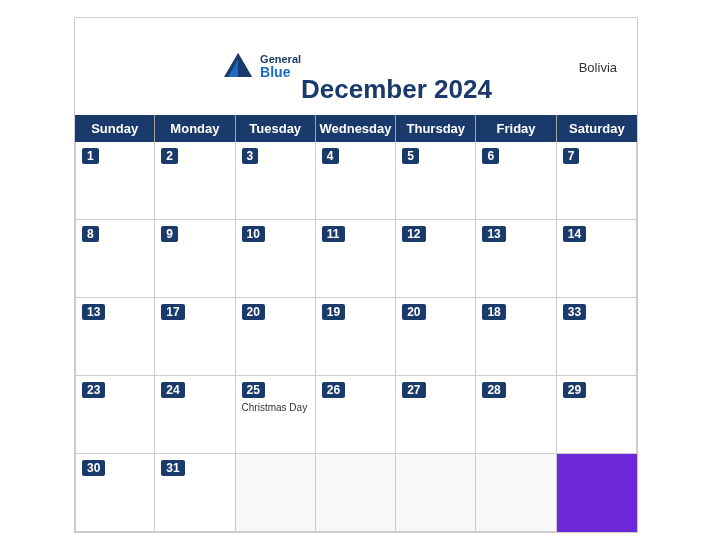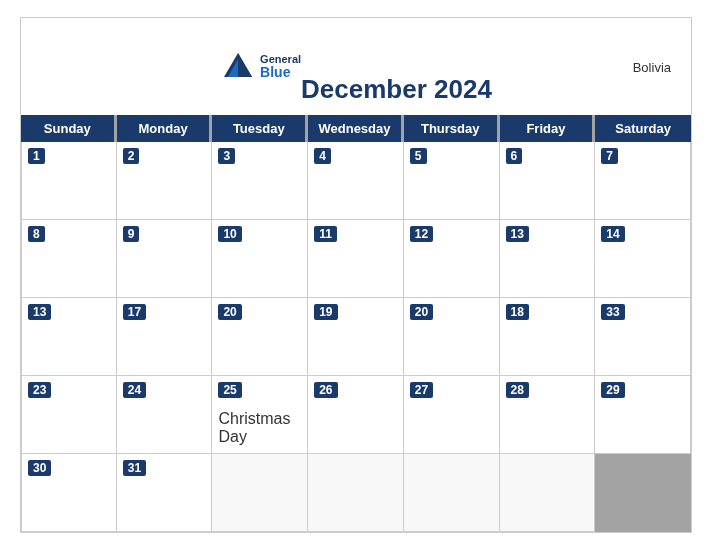--- a/index.html
+++ b/index.html
@@ -6,23 +6,23 @@
     body {
       font-family: Arial, sans-serif;
       background: #fff;
       width: 712px;
       height: 550px;
       display: flex;
       align-items: center;
       justify-content: center;
     }
     .calendar-container {
-      width: 672px;
+      width: 564px;
       border: 1px solid #ccc;
-      background: #a3a3a3;
+      background: #6d28d9;
     }
     .calendar-header {
       display: flex;
       align-items: center;
       justify-content: center;
       padding: 10px 16px;
       position: relative;
       background: #fff;
     }
     .logo-general {
@@ -65,21 +65,21 @@
       display: grid;
       grid-template-columns: repeat(7, 1fr);
       background: #1a3a6b;
     }
     .day-header {
       color: #fff;
       text-align: center;
       padding: 6px 0;
       font-size: 13px;
       font-weight: bold;
-      border-right: 3px solid #a3a3a3;
+      border-right: 1px solid #a3a3a3;
     }
     .day-header:last-child {
       border-right: none;
     }
     .calendar-grid {
       display: grid;
       grid-template-columns: repeat(7, 1fr);
       grid-template-rows: repeat(5, 1fr);
       border-top: none;
     }
@@ -99,23 +99,23 @@
       font-size: 12px;
       color: #fff;
       background: #1a3a6b;
       display: inline-block;
       padding: 1px 5px;
       border-radius: 2px;
       margin-bottom: 2px;
       font-weight: bold;
     }
     .day-event {
-      font-size: 16px;
+      font-size: 10px;
       color: #333;
-      margin-top: 10px;
+      margin-top: 2px;
     }
     .empty-day {
       background: #f8f8f8;
     }
   </style>
 </head>
 <body>
 
 <div class="calendar-container">
 

